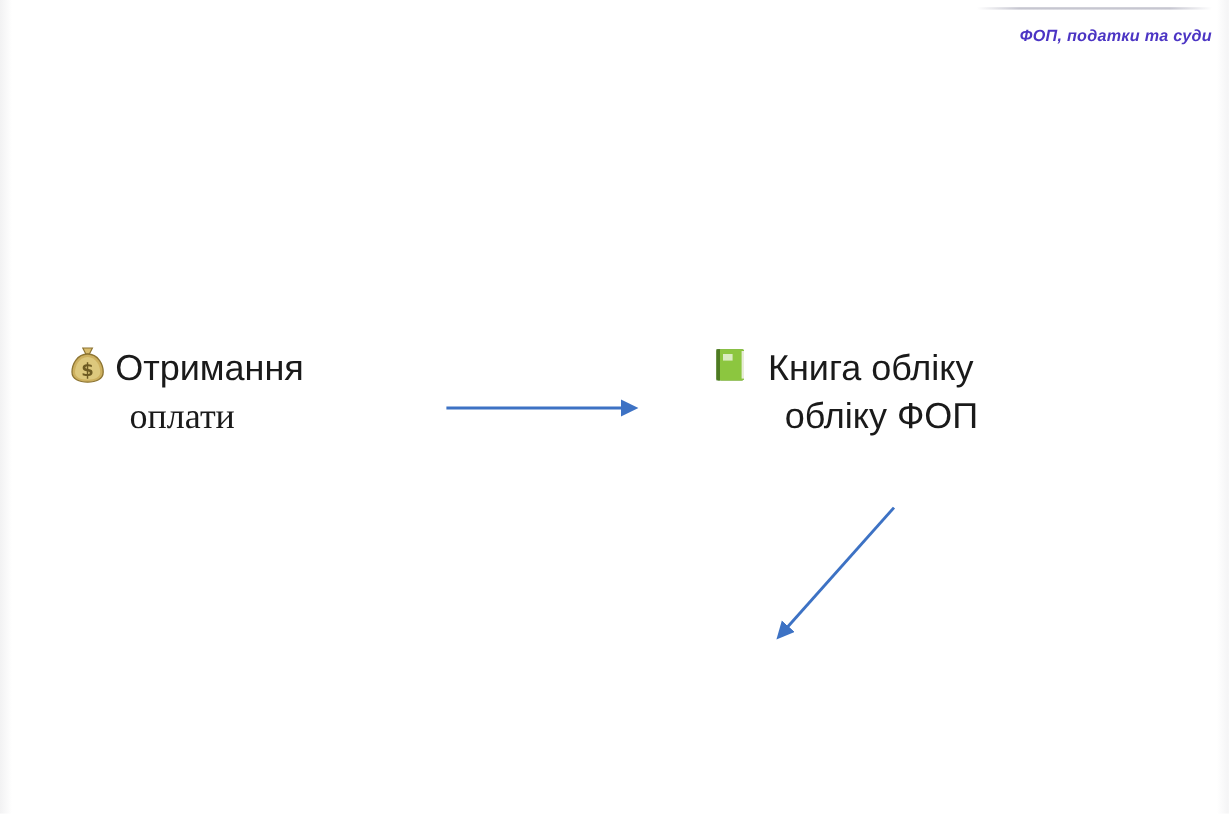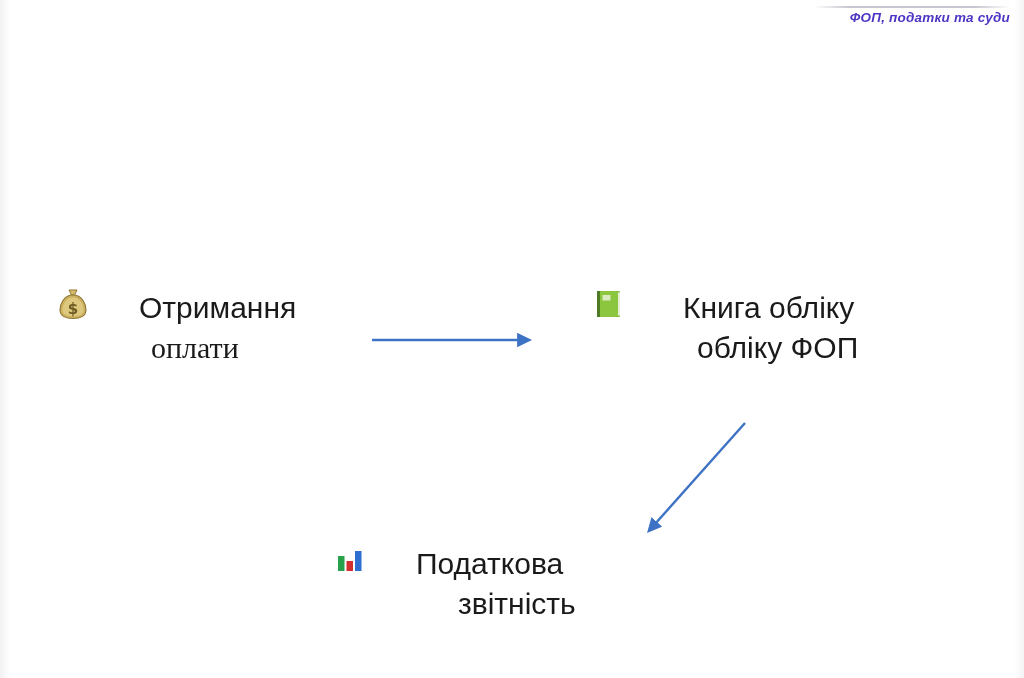--- a/index.html
+++ b/index.html
@@ -57,21 +57,21 @@
     line-height: 1;
     white-space: nowrap;
   }
   .logo-rule {
     width: 196px;
     height: 2px;
     margin-top: 2px;
     background: linear-gradient(to right, rgba(190,190,200,0), #c6c6d0 18%, #c6c6d0 82%, rgba(190,190,200,0));
   }
   .logo-tagline {
-    margin-top: 2px;
+    margin-top: 14px;
     font-family: "Liberation Sans", "DejaVu Sans", sans-serif;
     font-size: 13.5px;
     font-weight: 700;
     font-style: italic;
     letter-spacing: 0.2px;
     color: #4c35c4;
     white-space: nowrap;
   }
 
   
@@ -99,21 +99,21 @@
     flex: 0 0 auto;
     font-family: "DejaVu Sans", sans-serif;
   }
   .node-emoji svg { display: block; }
   .node-text {
     font-size: 30px;
     color: #1a1a1a;
     line-height: 40px;
     font-weight: 400;
   }
-  .node-text .ln { display: block; margin-left: 43px; }
+  .node-text .ln { display: block; }
 
   #node-payment { left: 58px;  top: 288px; }
   #node-payment .node-text { text-align: left; }
   #node-payment .ln2 { padding-left: 12px; font-family: Liberation Serif, serif; }
 
   #node-book { left: 594px; top: 288px; gap: 16px; }
   #node-book .ln2 { padding-left: 14px; }
 
   #node-report { left: 335px; top: 544px; }
   #node-report .ln2 { padding-left: 42px; }
@@ -176,28 +176,14 @@
         <rect x="8.5" y="7" width="8" height="5.5" fill="#e8f2d8" opacity="0.85"></rect>
         <rect x="24" y="4.5" width="2" height="23" fill="#e9edd9"></rect>
       </svg>
     </span>
     <span class="node-text">
       <span class="ln ln1">Книга обліку</span>
       <span class="ln ln2">обліку ФОП</span>
     </span>
   </div>
 
-  <div class="node" id="node-report">
-    <span class="node-emoji">
-      <svg width="30" height="32" viewBox="0 0 30 32">
-        <rect x="0" y="3" width="30" height="26" fill="#ffffff"></rect>
-        <rect x="3" y="12" width="6.5" height="15" fill="#27a24a"></rect>
-        <rect x="11.5" y="17" width="6.5" height="10" fill="#d32f2f"></rect>
-        <rect x="20" y="7" width="6.5" height="20" fill="#2f6fd0"></rect>
-      </svg>
-    </span>
-    <span class="node-text">
-      <span class="ln ln1">Податкова</span>
-      <span class="ln ln2">звітність</span>
-    </span>
-  </div>
 
 </div>
 
 </body></html>

